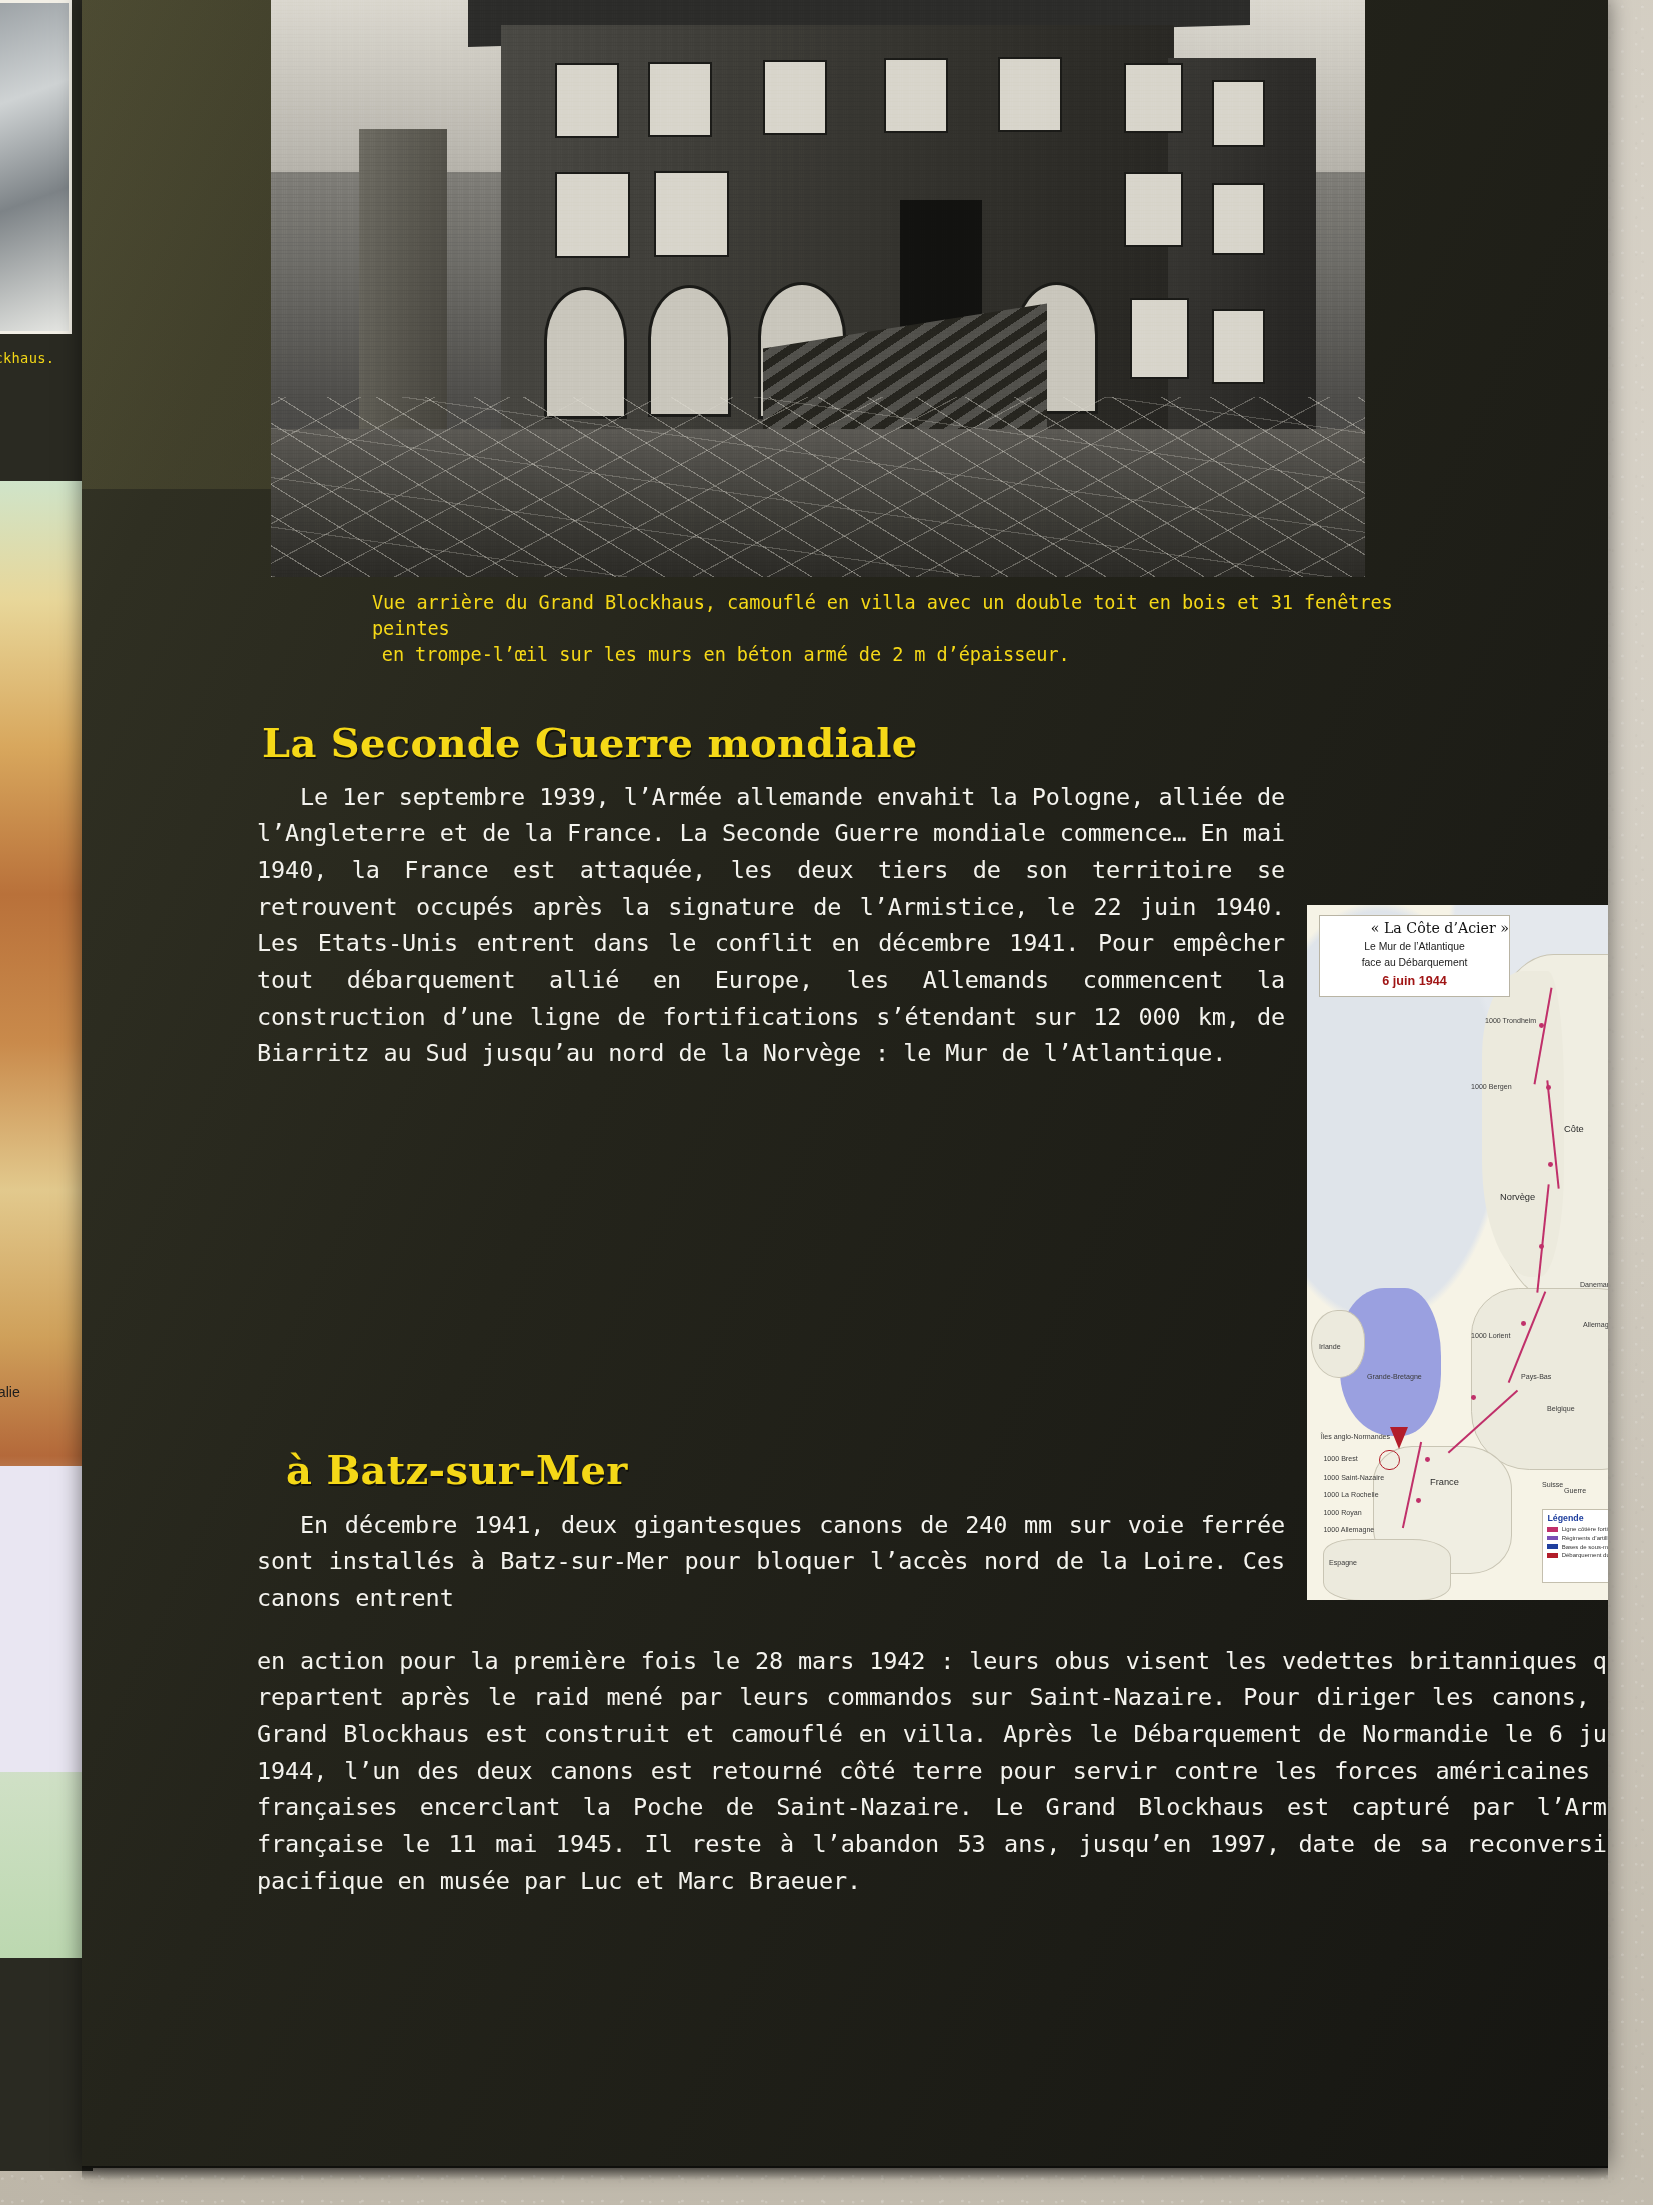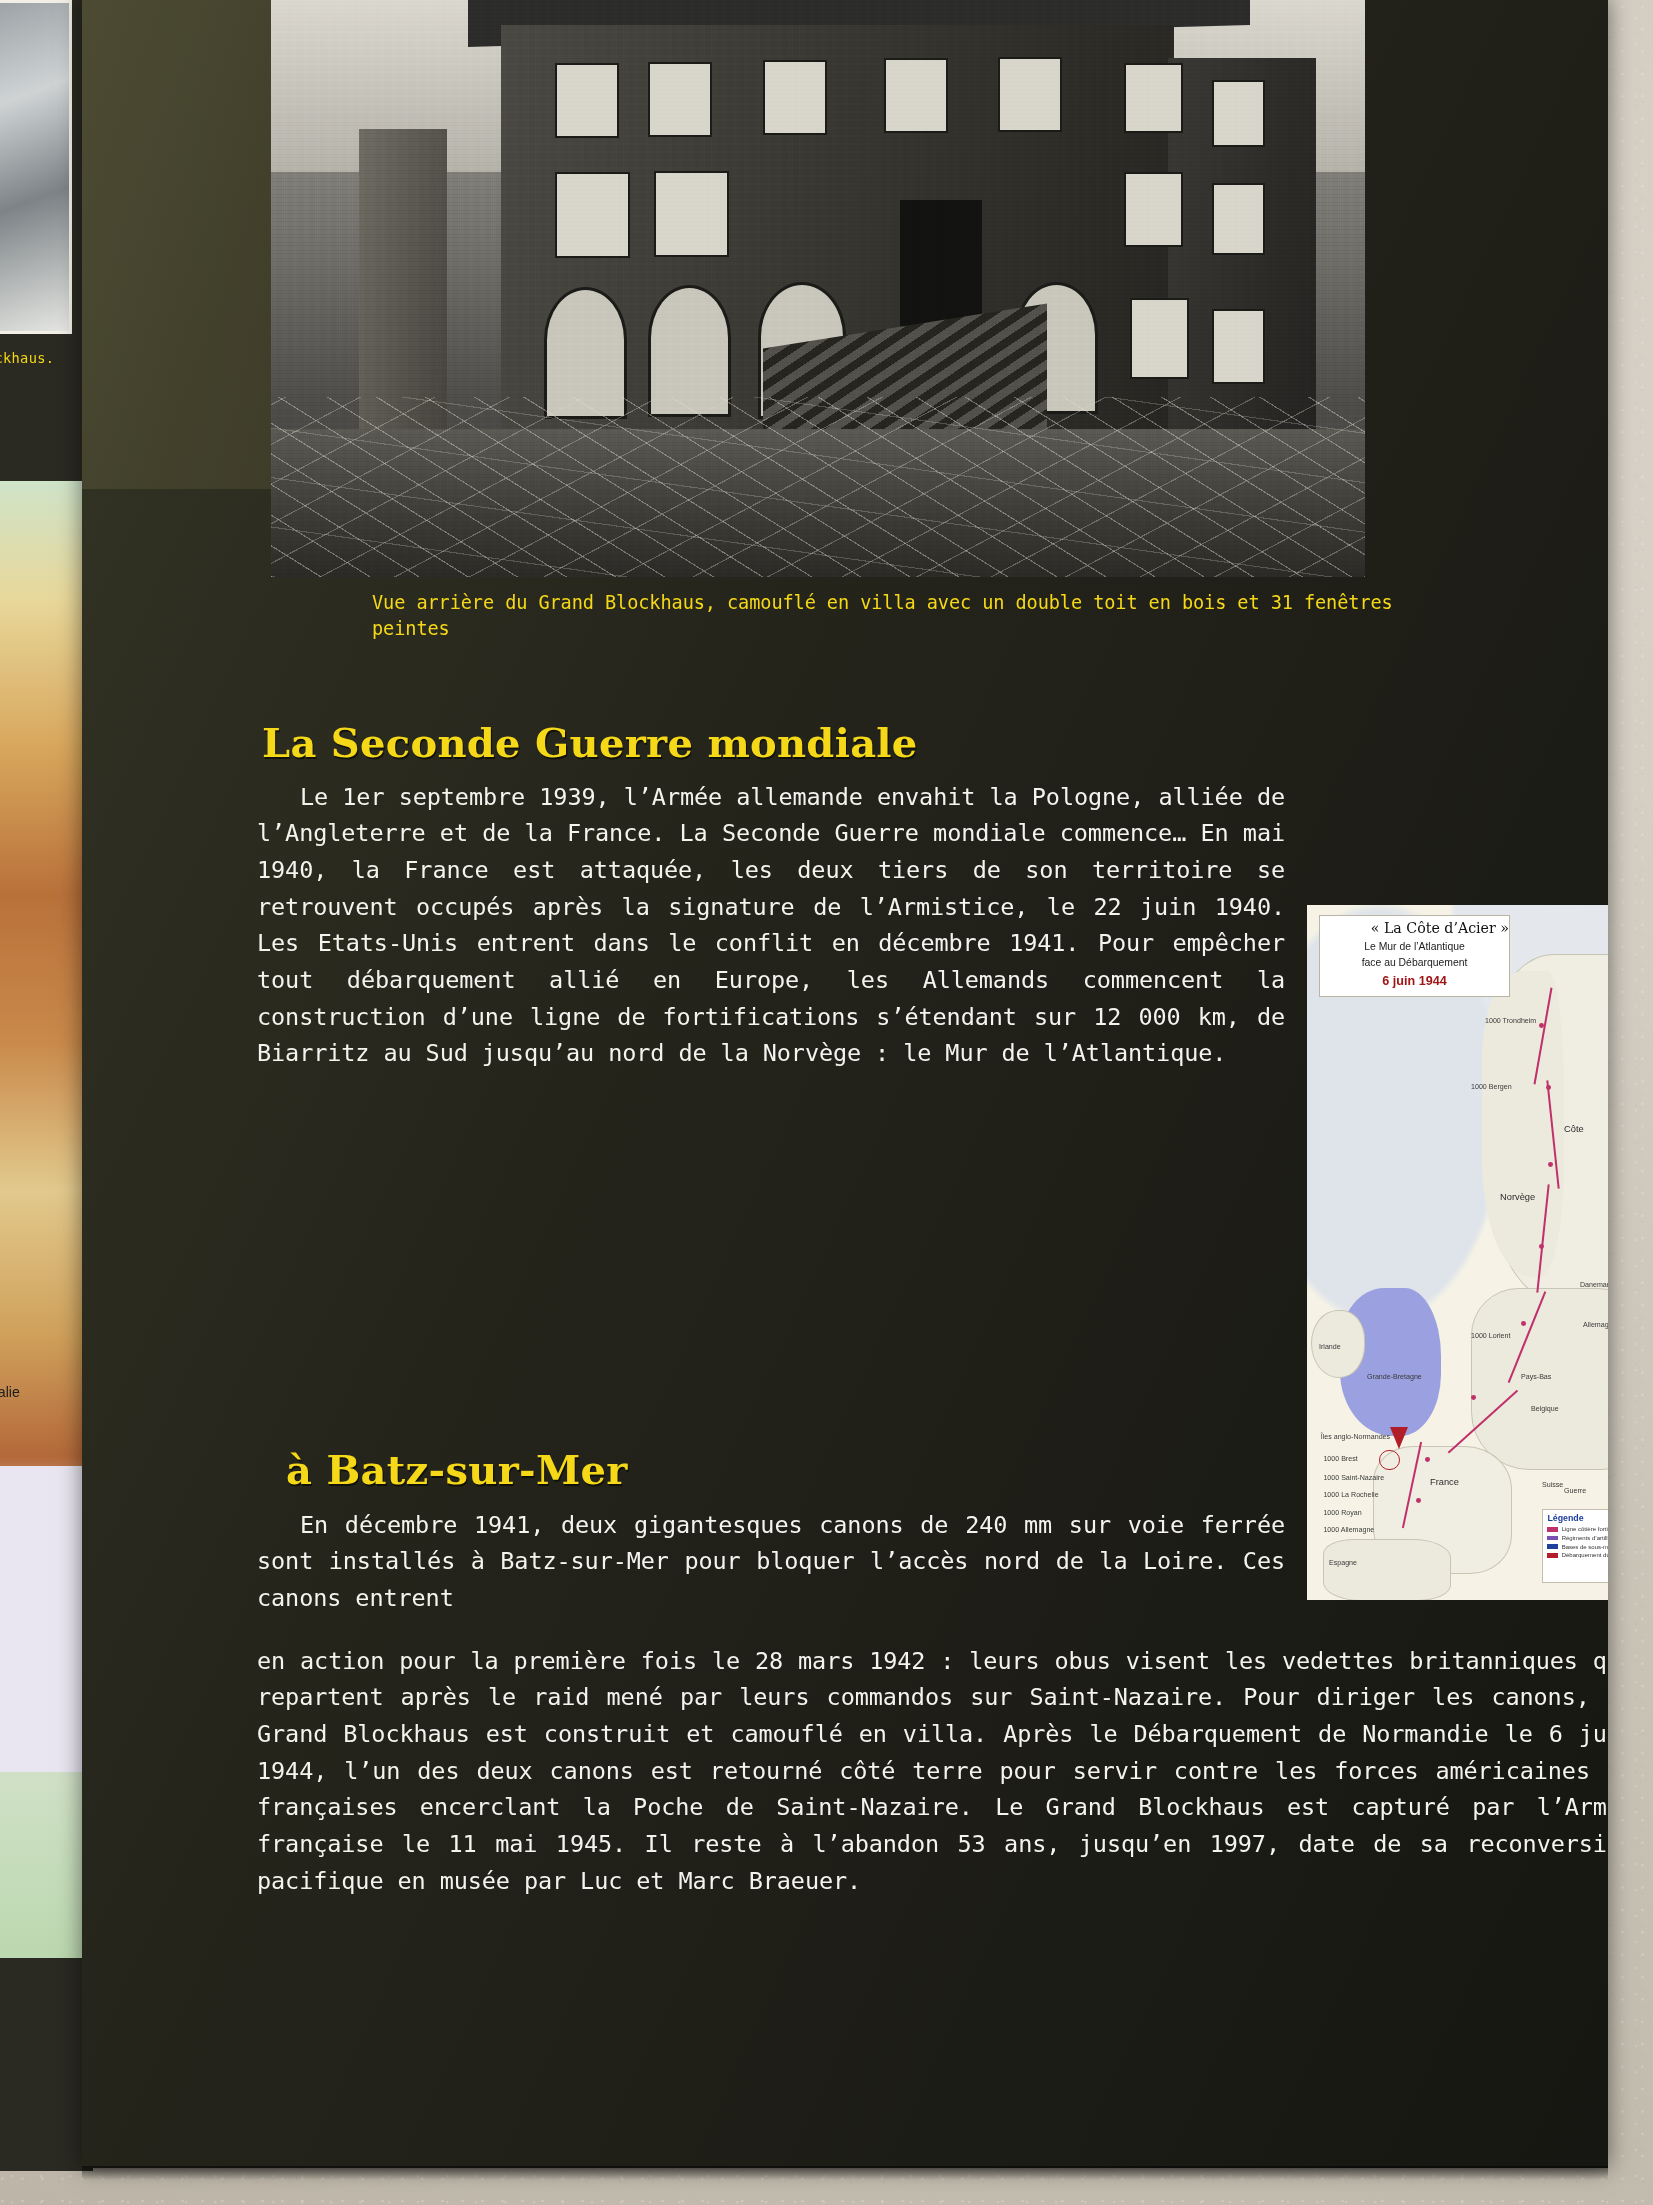--- a/index.html
+++ b/index.html
@@ -395,20 +395,21 @@
       <div class="ph-ruin"></div>
       <div class="ph-stairs"></div>
       <div class="ph-ground"></div>
       <div class="ph-wire"></div>
       <div class="ph-grain"></div>
     </div>
   </div>
 
   <div class="photo-caption">
     <span>Vue arrière du Grand Blockhaus, camouflé en villa avec un double toit en bois et 31 fenêtres peintes</span>
+    <span class="line2">en trompe-l’œil sur les murs en béton armé de 2 m d’épaisseur.</span>
   </div>
 
   <h2 class="section-title" id="title-ww2">La Seconde Guerre mondiale</h2>
 
   <div class="body-text" id="para-ww2">
     <span class="indent"></span><span>Le 1er septembre 1939, l’Armée allemande envahit la Pologne, alliée de l’Angleterre et de la France. La Seconde Guerre mondiale commence… En mai 1940, la France est attaquée, les deux tiers de son territoire se retrouvent occupés après la signature de l’Armistice, le 22 juin 1940. Les Etats-Unis entrent dans le conflit en décembre 1941. Pour empêcher tout débarquement allié en Europe, les Allemands commencent la construction d’une ligne de fortifications s’étendant sur 12 000 km, de Biarritz au Sud jusqu’au nord de la Norvège : le Mur de l’Atlantique.</span>
   </div>
 
   <div class="map-card">
     <div class="map-sea"></div>
@@ -445,21 +446,21 @@
       <div class="map-t2">Le Mur de l’Atlantique</div>
       <div class="map-t2">face au Débarquement</div>
       <div class="map-t3">6 juin 1944</div>
     </div>
 
     <div class="map-label big" style="left:257px;top:219px;">Côte</div>
     <div class="map-label big" style="left:193px;top:287px;">Norvège</div>
     <div class="map-label" style="left:273px;top:376px;">Danemark</div>
     <div class="map-label" style="left:276px;top:416px;">Allemagne</div>
     <div class="map-label" style="left:214px;top:468px;">Pays-Bas</div>
-    <div class="map-label" style="left:224px;top:500px;text-align:center;">Belgique</div>
+    <div class="map-label" style="left:240px;top:500px;text-align:center;">Belgique</div>
     <div class="map-label" style="left:12px;top:438px;">Irlande</div>
     <div class="map-label" style="left:60px;top:468px;">Grande-Bretagne</div>
     <div class="map-label big" style="left:123px;top:572px;">France</div>
     <div class="map-label" style="left:235px;top:552px;margin-top:24px;">Suisse</div>
     <div class="map-label" style="left:257px;top:582px;">Guerre</div>
     <div class="map-label" style="left:22px;top:654px;">Espagne</div>
 
     <div class="map-label" style="left:178px;top:112px;">1000 Trondheim</div>
     <div class="map-label" style="left:164px;top:178px;">1000 Bergen</div>
     <div class="map-label" style="left:164px;top:427px;">1000 Lorient</div>

